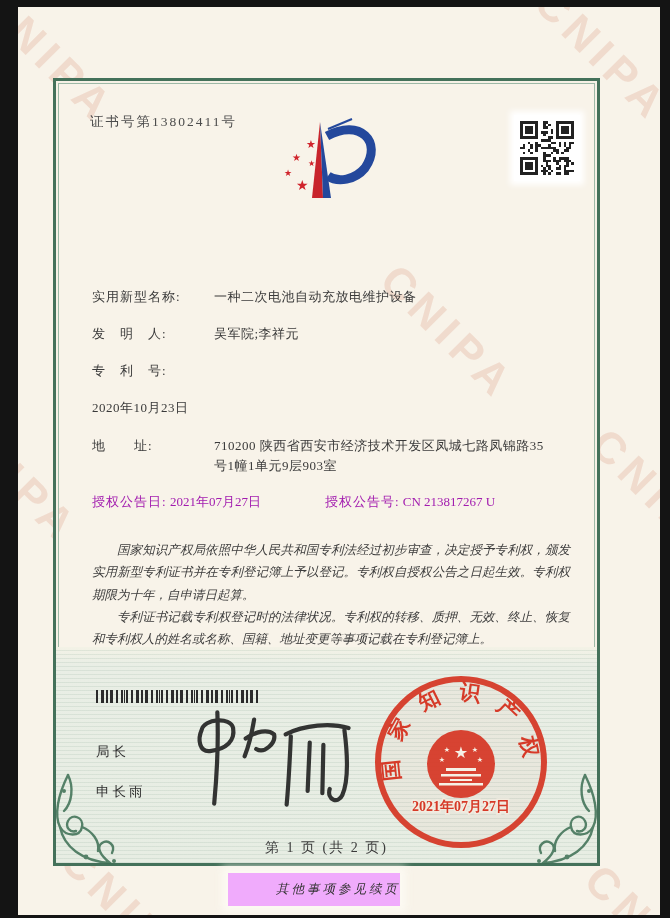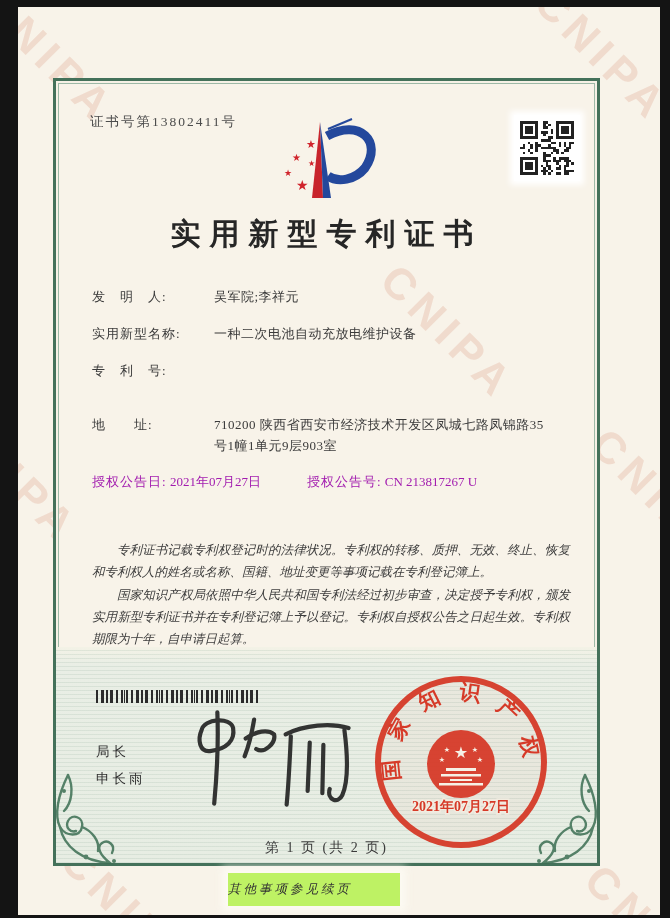--- a/index.html
+++ b/index.html
@@ -47,55 +47,55 @@
   }
   .title{
     position:absolute;left:0;top:133px;width:100%;text-align:center;
     font-size:30px;font-weight:700;color:#262626;letter-spacing:9px;
   }
   .fields{position:absolute;left:36px;top:206px;width:478px;}
   .frow{display:flex;margin-bottom:17px;font-size:13px;color:#3a3a3a;line-height:1.55;}
   .flabel{flex:0 0 122px;letter-spacing:1px;}
   .fvalue{flex:1;letter-spacing:0.5px;}
   .grant-row{display:flex;font-size:13px;color:#a21caf;margin-top:2px;}
-  .grant-row .g2{margin-left:46px;}
+  .grant-row .g2{margin-left:64px;}
   .glabel{letter-spacing:1px;}
   .paras{
     position:absolute;left:36px;top:458px;width:478px;
     font-size:12.5px;line-height:1.78;color:#3d3d3d;
     font-style:italic;text-align:justify;
   }
   .paras p{margin:0;text-indent:2em;}
   .green-zone{
     position:absolute;left:0;bottom:0;width:100%;height:216px;
     background:
       repeating-linear-gradient(0deg, rgba(128,162,142,0.16) 0 1px, transparent 1px 4px),
       linear-gradient(#f3f2e6, #e9eee5 18px, #e7ede3);
   }
   .barcode{
     position:absolute;left:40px;top:43px;width:162px;height:13px;
     background-image:
       repeating-linear-gradient(90deg,#2b2b2b 0 2px,transparent 2px 5px),
       repeating-linear-gradient(90deg,#2b2b2b 0 1px,transparent 1px 7px);
   }
   .sig-labels{position:absolute;left:40px;top:96px;font-size:13.5px;color:#2f2f2f;}
-  .sig-labels div{margin-bottom:9px;letter-spacing:3px;}
+  .sig-labels div{margin-bottom:22px;letter-spacing:3px;}
   .signature-svg{position:absolute;left:132px;top:60px;}
   .seal{position:absolute;left:314px;top:24px;width:182px;height:182px;}
   .page-info{
     position:absolute;left:0;top:192px;width:100%;text-align:center;
     font-size:14px;color:#3b3b3b;letter-spacing:2px;
   }
   .flourish{position:absolute;pointer-events:none;}
   .flourish.bl{left:-16px;bottom:-14px;}
   .flourish.br{right:-16px;bottom:-14px;transform:scaleX(-1);}
   .cont-note{
     position:absolute;left:210px;top:866px;width:172px;height:33px;
-    background:#bef264;box-shadow:0 0 8px 6px rgba(253,251,244,0.9);
-    text-align:left;line-height:33px;
+    background:#f0abfc;box-shadow:0 0 8px 6px rgba(253,251,244,0.9);
+    text-align:right;line-height:33px;
     font-size:12.5px;color:#333;letter-spacing:3px;font-style:italic;
   }
 </style>
 </head>
 <body>
 
 <div class="paper">
 
   <div class="wm wm1">CNIPA</div>
   <div class="wm wm2">CNIPA</div>
@@ -235,55 +235,55 @@
           <rect x="2" y="2" width="3" height="3" fill="#222"></rect>
           <rect x="14" y="0" width="7" height="7" fill="#222"></rect>
           <rect x="15" y="1" width="5" height="5" fill="#fff"></rect>
           <rect x="16" y="2" width="3" height="3" fill="#222"></rect>
           <rect x="0" y="14" width="7" height="7" fill="#222"></rect>
           <rect x="1" y="15" width="5" height="5" fill="#fff"></rect>
           <rect x="2" y="16" width="3" height="3" fill="#222"></rect>
         </svg>
     </div>
 
-    <div class="title">实用新型专利证书</div>
 
     <div class="fields">
+      <div class="frow">
+        <span class="flabel">实用新型名称:</span>
+        <span class="fvalue">一种二次电池自动充放电维护设备</span>
+      </div>
       <div class="frow">
         <span class="flabel">发　明　人:</span>
         <span class="fvalue">吴军院;李祥元</span>
       </div>
       <div class="frow">
-        <span class="flabel">实用新型名称:</span>
-        <span class="fvalue">一种二次电池自动充放电维护设备</span>
-      </div>
-      <div class="frow">
         <span class="flabel">专　利　号:</span>
       </div>
       <div class="frow">
+        <span class="fvalue">2020年10月23日</span>
       </div>
       <div class="frow">
         <span class="flabel">地　　址:</span>
         <span class="fvalue" style="max-width:330px">710200 陕西省西安市经济技术开发区凤城七路凤锦路35号1幢1单元9层903室</span>
       </div>
       <div class="grant-row">
         <span class="g1">
           <span class="glabel">授权公告日:</span>
           <span>2021年07月27日</span>
         </span>
         <span class="g2">
           <span class="glabel">授权公告号:</span>
           <span>CN 213817267 U</span>
         </span>
       </div>
     </div>
 
     <div class="paras">
+      <p>国家知识产权局依照中华人民共和国专利法经过初步审查，决定授予专利权，颁发实用新型专利证书并在专利登记簿上予以登记。专利权自授权公告之日起生效。专利权期限为十年，自申请日起算。</p>
       <p>专利证书记载专利权登记时的法律状况。专利权的转移、质押、无效、终止、恢复和专利权人的姓名或名称、国籍、地址变更等事项记载在专利登记簿上。</p>
-      <p>国家知识产权局依照中华人民共和国专利法经过初步审查，决定授予专利权，颁发实用新型专利证书并在专利登记簿上予以登记。专利权自授权公告之日起生效。专利权期限为十年，自申请日起算。</p>
     </div>
 
     <div class="green-zone">
       <div class="barcode"></div>
 
       <div class="sig-labels">
         <div>局长</div>
         <div>申长雨</div>
       </div>
 

